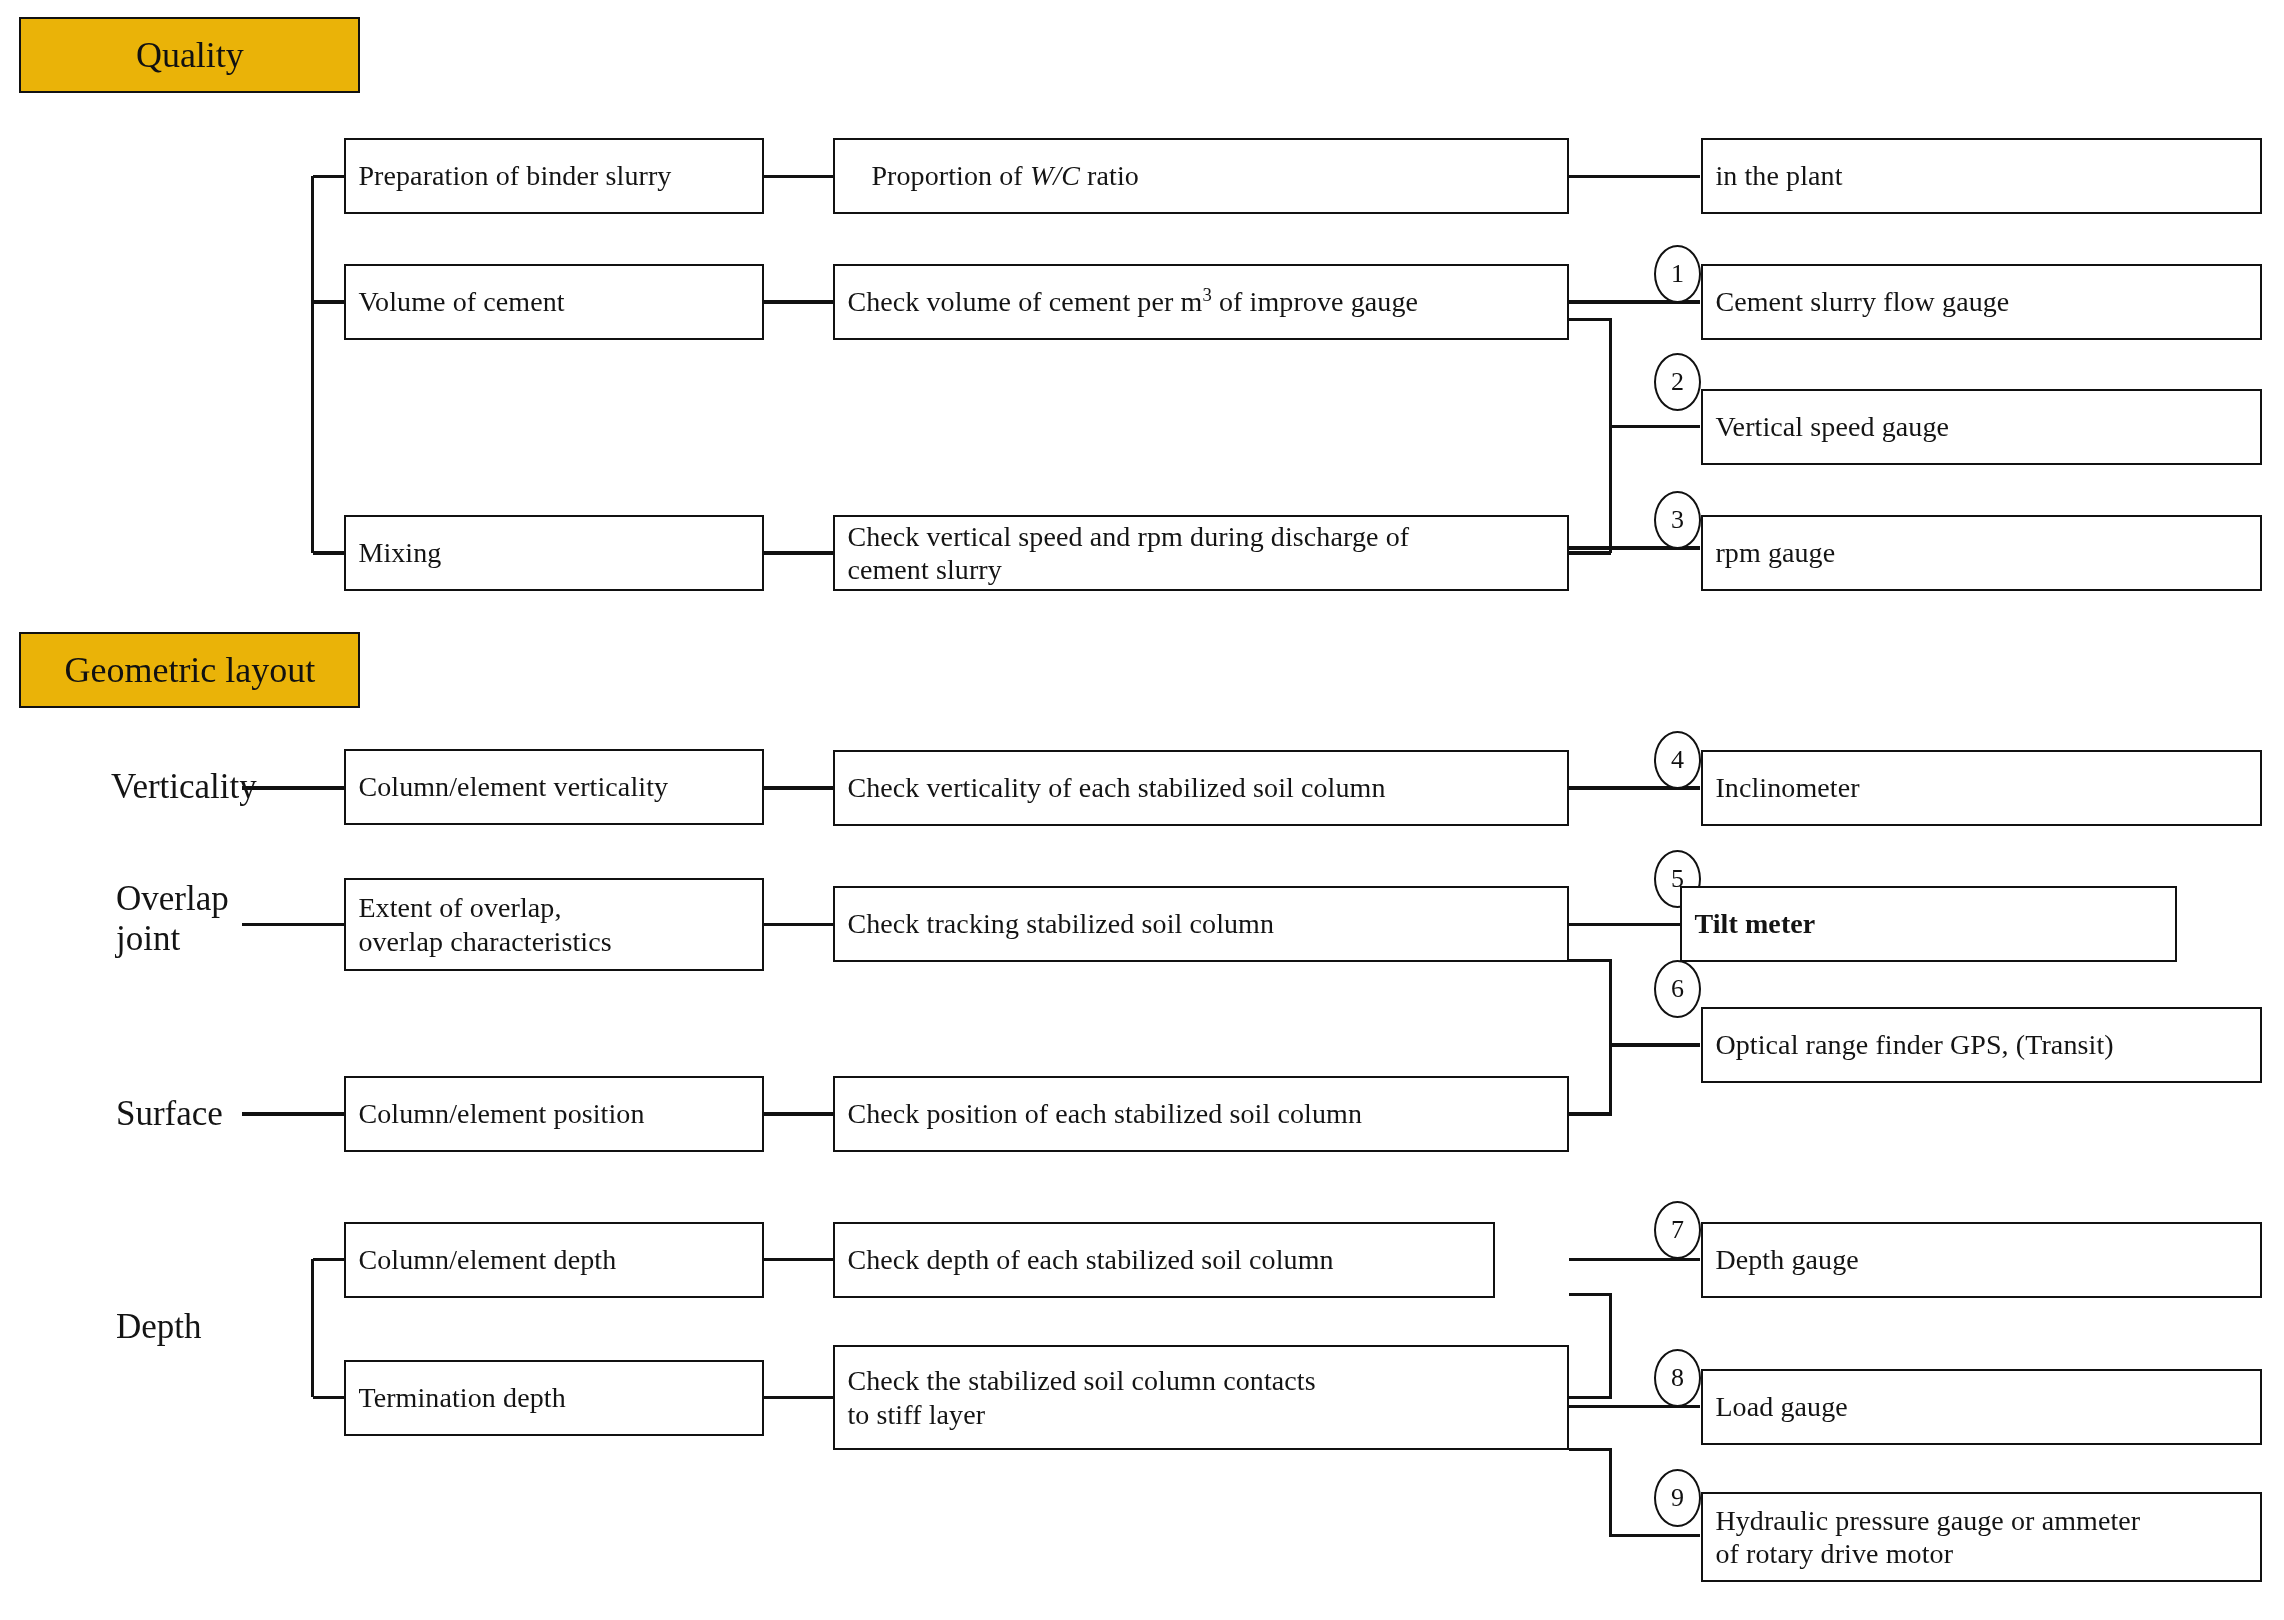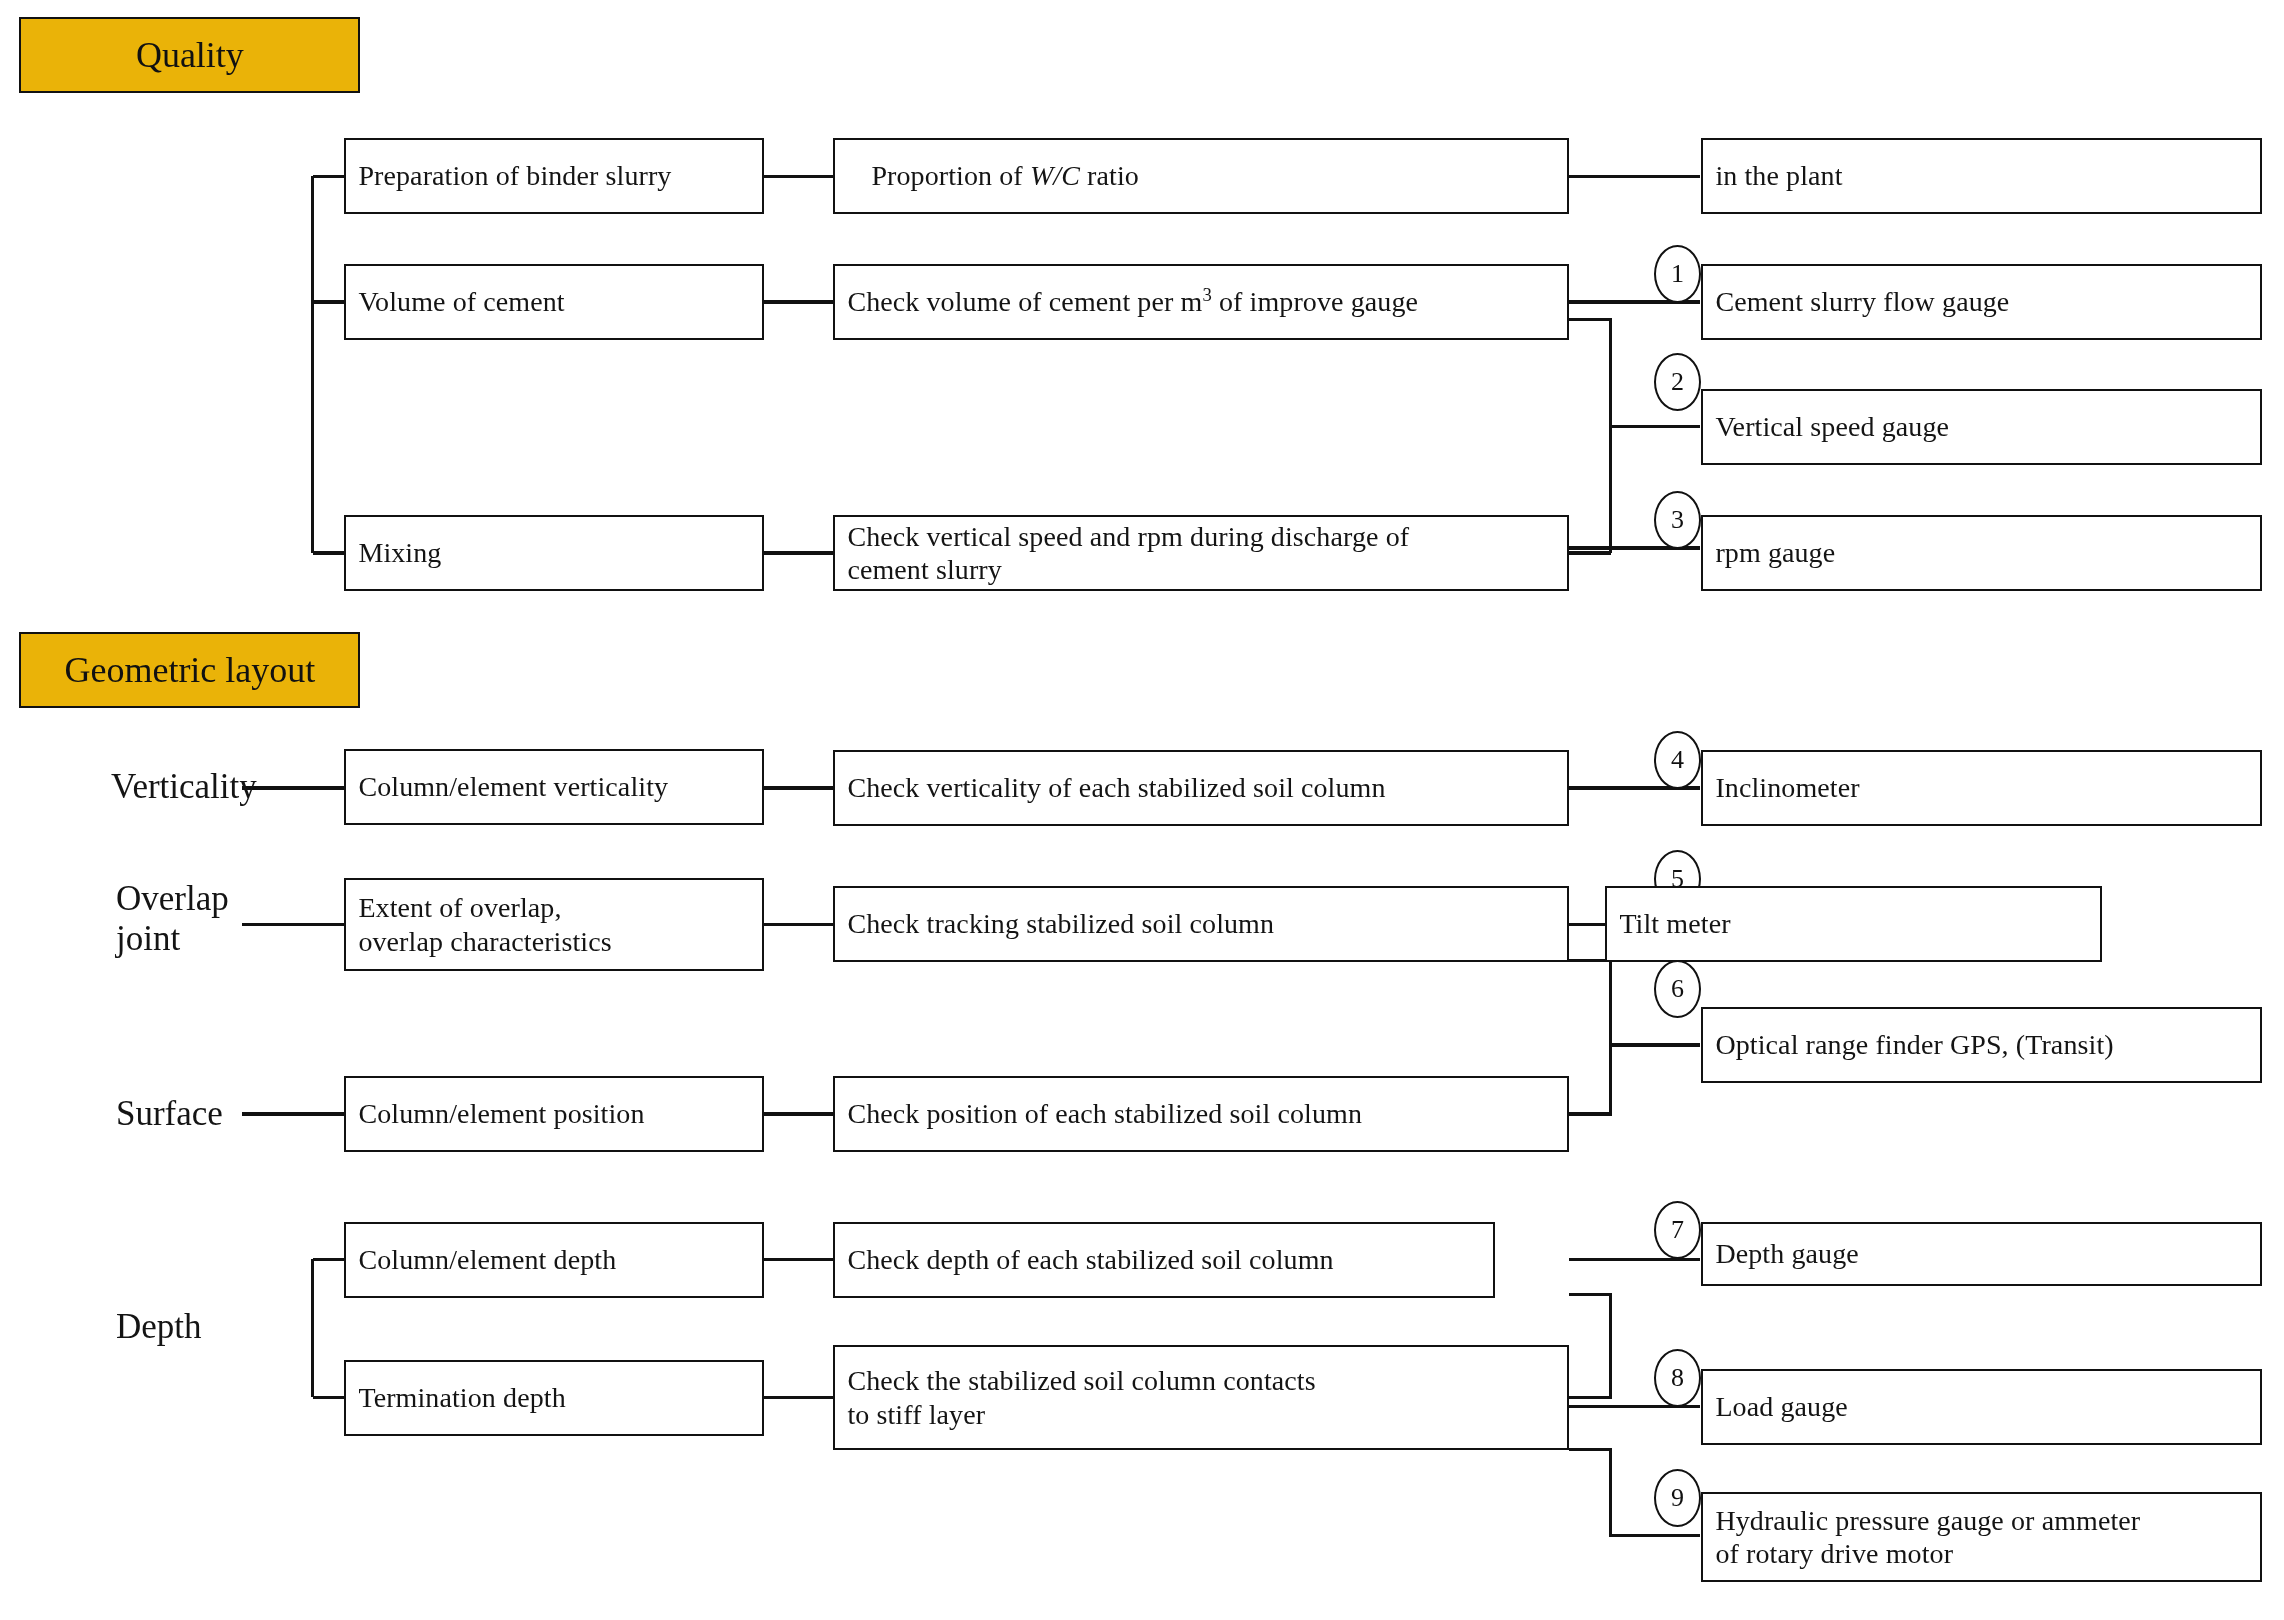--- a/index.html
+++ b/index.html
@@ -163,21 +163,21 @@
 
   <div class="bx" style="left:344px;top:878px;width:420px;height:93px;">
     <span><span>Extent of overlap,</span><br><span>overlap characteristics</span></span>
   </div>
   <div class="bx" style="left:833px;top:886px;width:736px;height:76px;">
     <span>Check tracking stabilized soil column</span>
   </div>
   <div class="circ" style="left:1654px;top:850px;">
     <span>5</span>
   </div>
-  <div class="bx" style="left:1605px;top:886px;width:497px;height:76px;">
+  <div class="bx" style="left:1680px;top:886px;width:497px;height:76px;font-weight:bold;">
     <span>Tilt meter</span>
   </div>
 
   <div class="circ" style="left:1654px;top:960px;">
     <span>6</span>
   </div>
   <div class="bx" style="left:1701px;top:1007px;width:561px;height:76px;">
     <span>Optical range finder GPS,  (Transit)</span>
   </div>
 
@@ -190,21 +190,21 @@
 
   <div class="bx" style="left:344px;top:1222px;width:420px;height:76px;">
     <span>Column/element depth</span>
   </div>
   <div class="bx" style="left:833px;top:1222px;width:662px;height:76px;">
     <span>Check depth of each stabilized soil column</span>
   </div>
   <div class="circ" style="left:1654px;top:1201px;">
     <span>7</span>
   </div>
-  <div class="bx" style="left:1701px;top:1222px;width:561px;height:64px;">
+  <div class="bx" style="left:1701px;top:1222px;width:561px;height:76px;">
     <span>Depth gauge</span>
   </div>
 
   <div class="bx" style="left:344px;top:1360px;width:420px;height:76px;">
     <span>Termination depth</span>
   </div>
   <div class="bx" style="left:833px;top:1345px;width:736px;height:105px;">
     <span><span>Check the stabilized soil column contacts</span><br><span>to stiff layer</span></span>
   </div>
   <div class="circ" style="left:1654px;top:1349px;">

